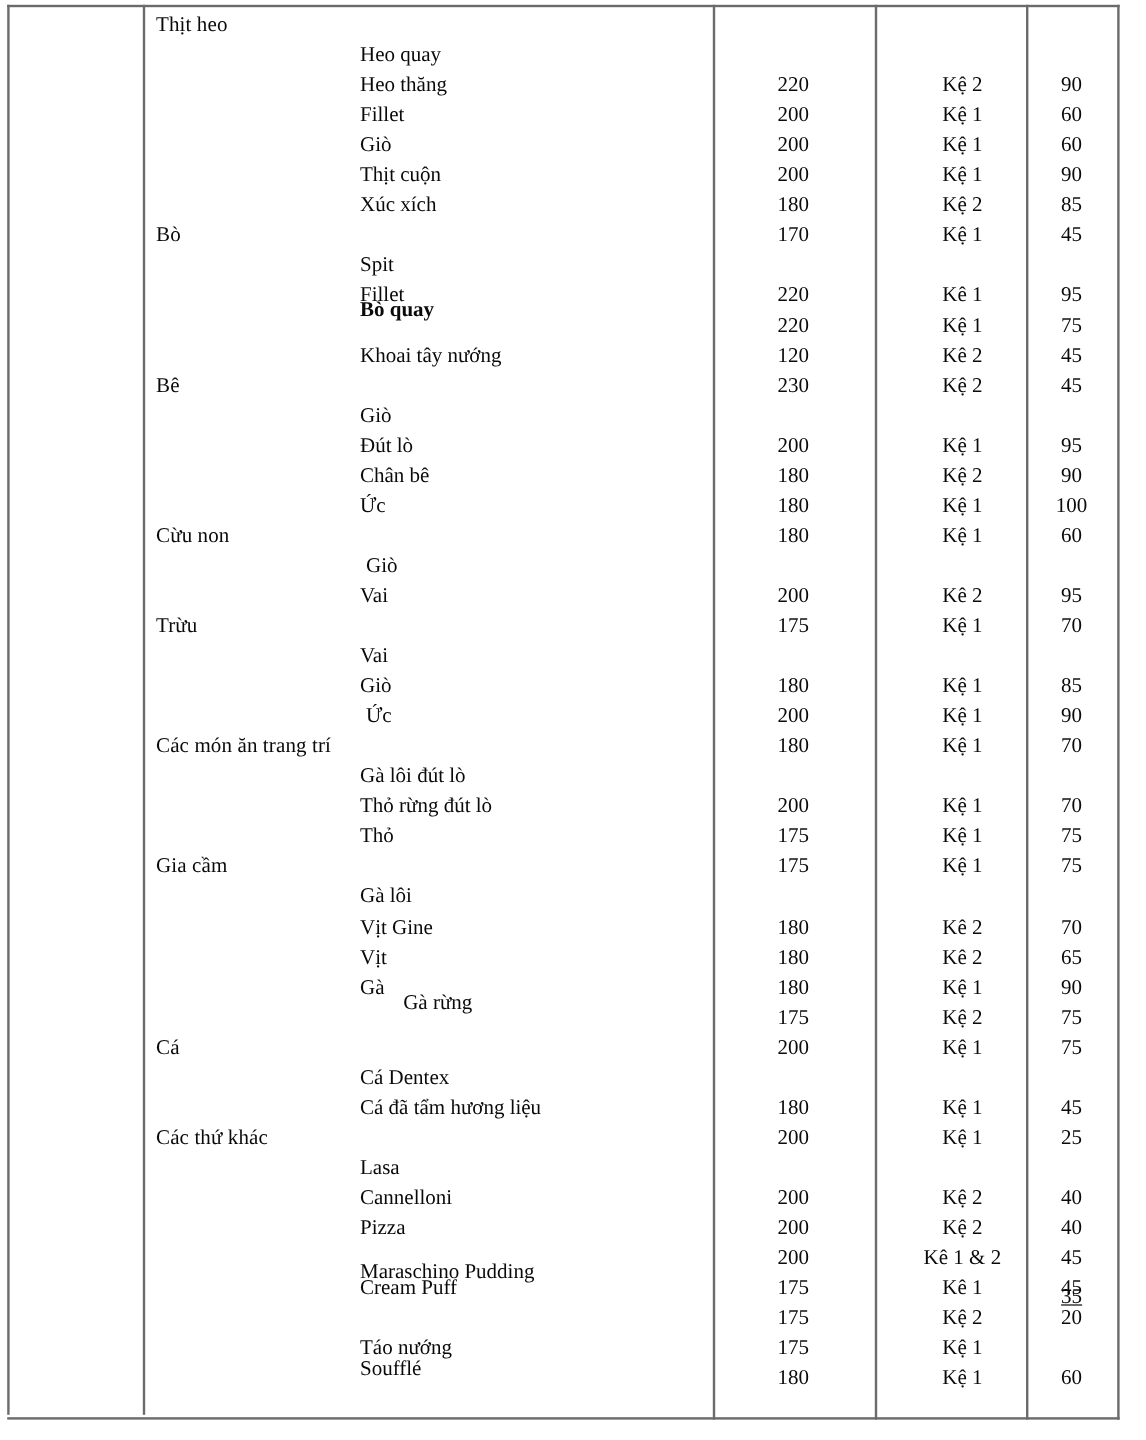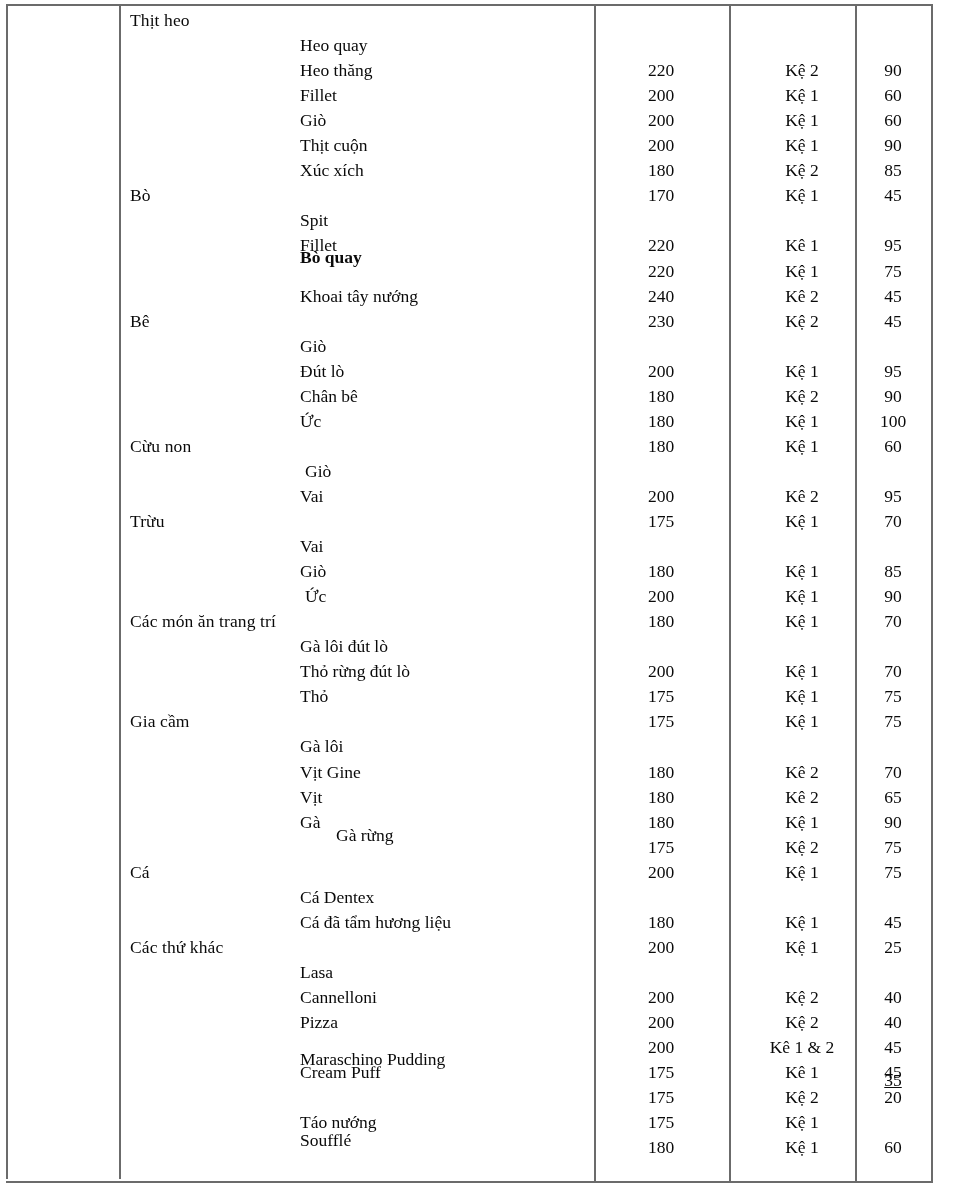--- a/index.html
+++ b/index.html
@@ -114,21 +114,21 @@
       <div class="row num c-time" style="top: 158.3px;">85</div>
       <div class="row num c-weight" style="top: 183.35px;">170</div>
       <div class="row num c-shelf" style="top: 183.35px;">Kệ 1</div>
       <div class="row num c-time" style="top: 183.35px;">45</div>
       <div class="row num c-weight" style="top: 233.45px;">220</div>
       <div class="row num c-shelf" style="top: 233.45px;">Kê 1</div>
       <div class="row num c-time" style="top: 233.45px;">95</div>
       <div class="row num c-weight" style="top: 258.5px;">220</div>
       <div class="row num c-shelf" style="top: 258.5px;">Kệ 1</div>
       <div class="row num c-time" style="top: 258.5px;">75</div>
-      <div class="row num c-weight" style="top: 283.55px;">240</div>
+      <div class="row num c-weight" style="top: 283.55px;">120</div>
       <div class="row num c-shelf" style="top: 283.55px;">Kê 2</div>
       <div class="row num c-time" style="top: 283.55px;">45</div>
       <div class="row num c-weight" style="top: 308.6px;">230</div>
       <div class="row num c-shelf" style="top: 308.6px;">Kệ 2</div>
       <div class="row num c-time" style="top: 308.6px;">45</div>
       <div class="row num c-weight" style="top: 358.7px;">200</div>
       <div class="row num c-shelf" style="top: 358.7px;">Kệ 1</div>
       <div class="row num c-time" style="top: 358.7px;">95</div>
       <div class="row num c-weight" style="top: 383.75px;">180</div>
       <div class="row num c-shelf" style="top: 383.75px;">Kệ 2</div>

